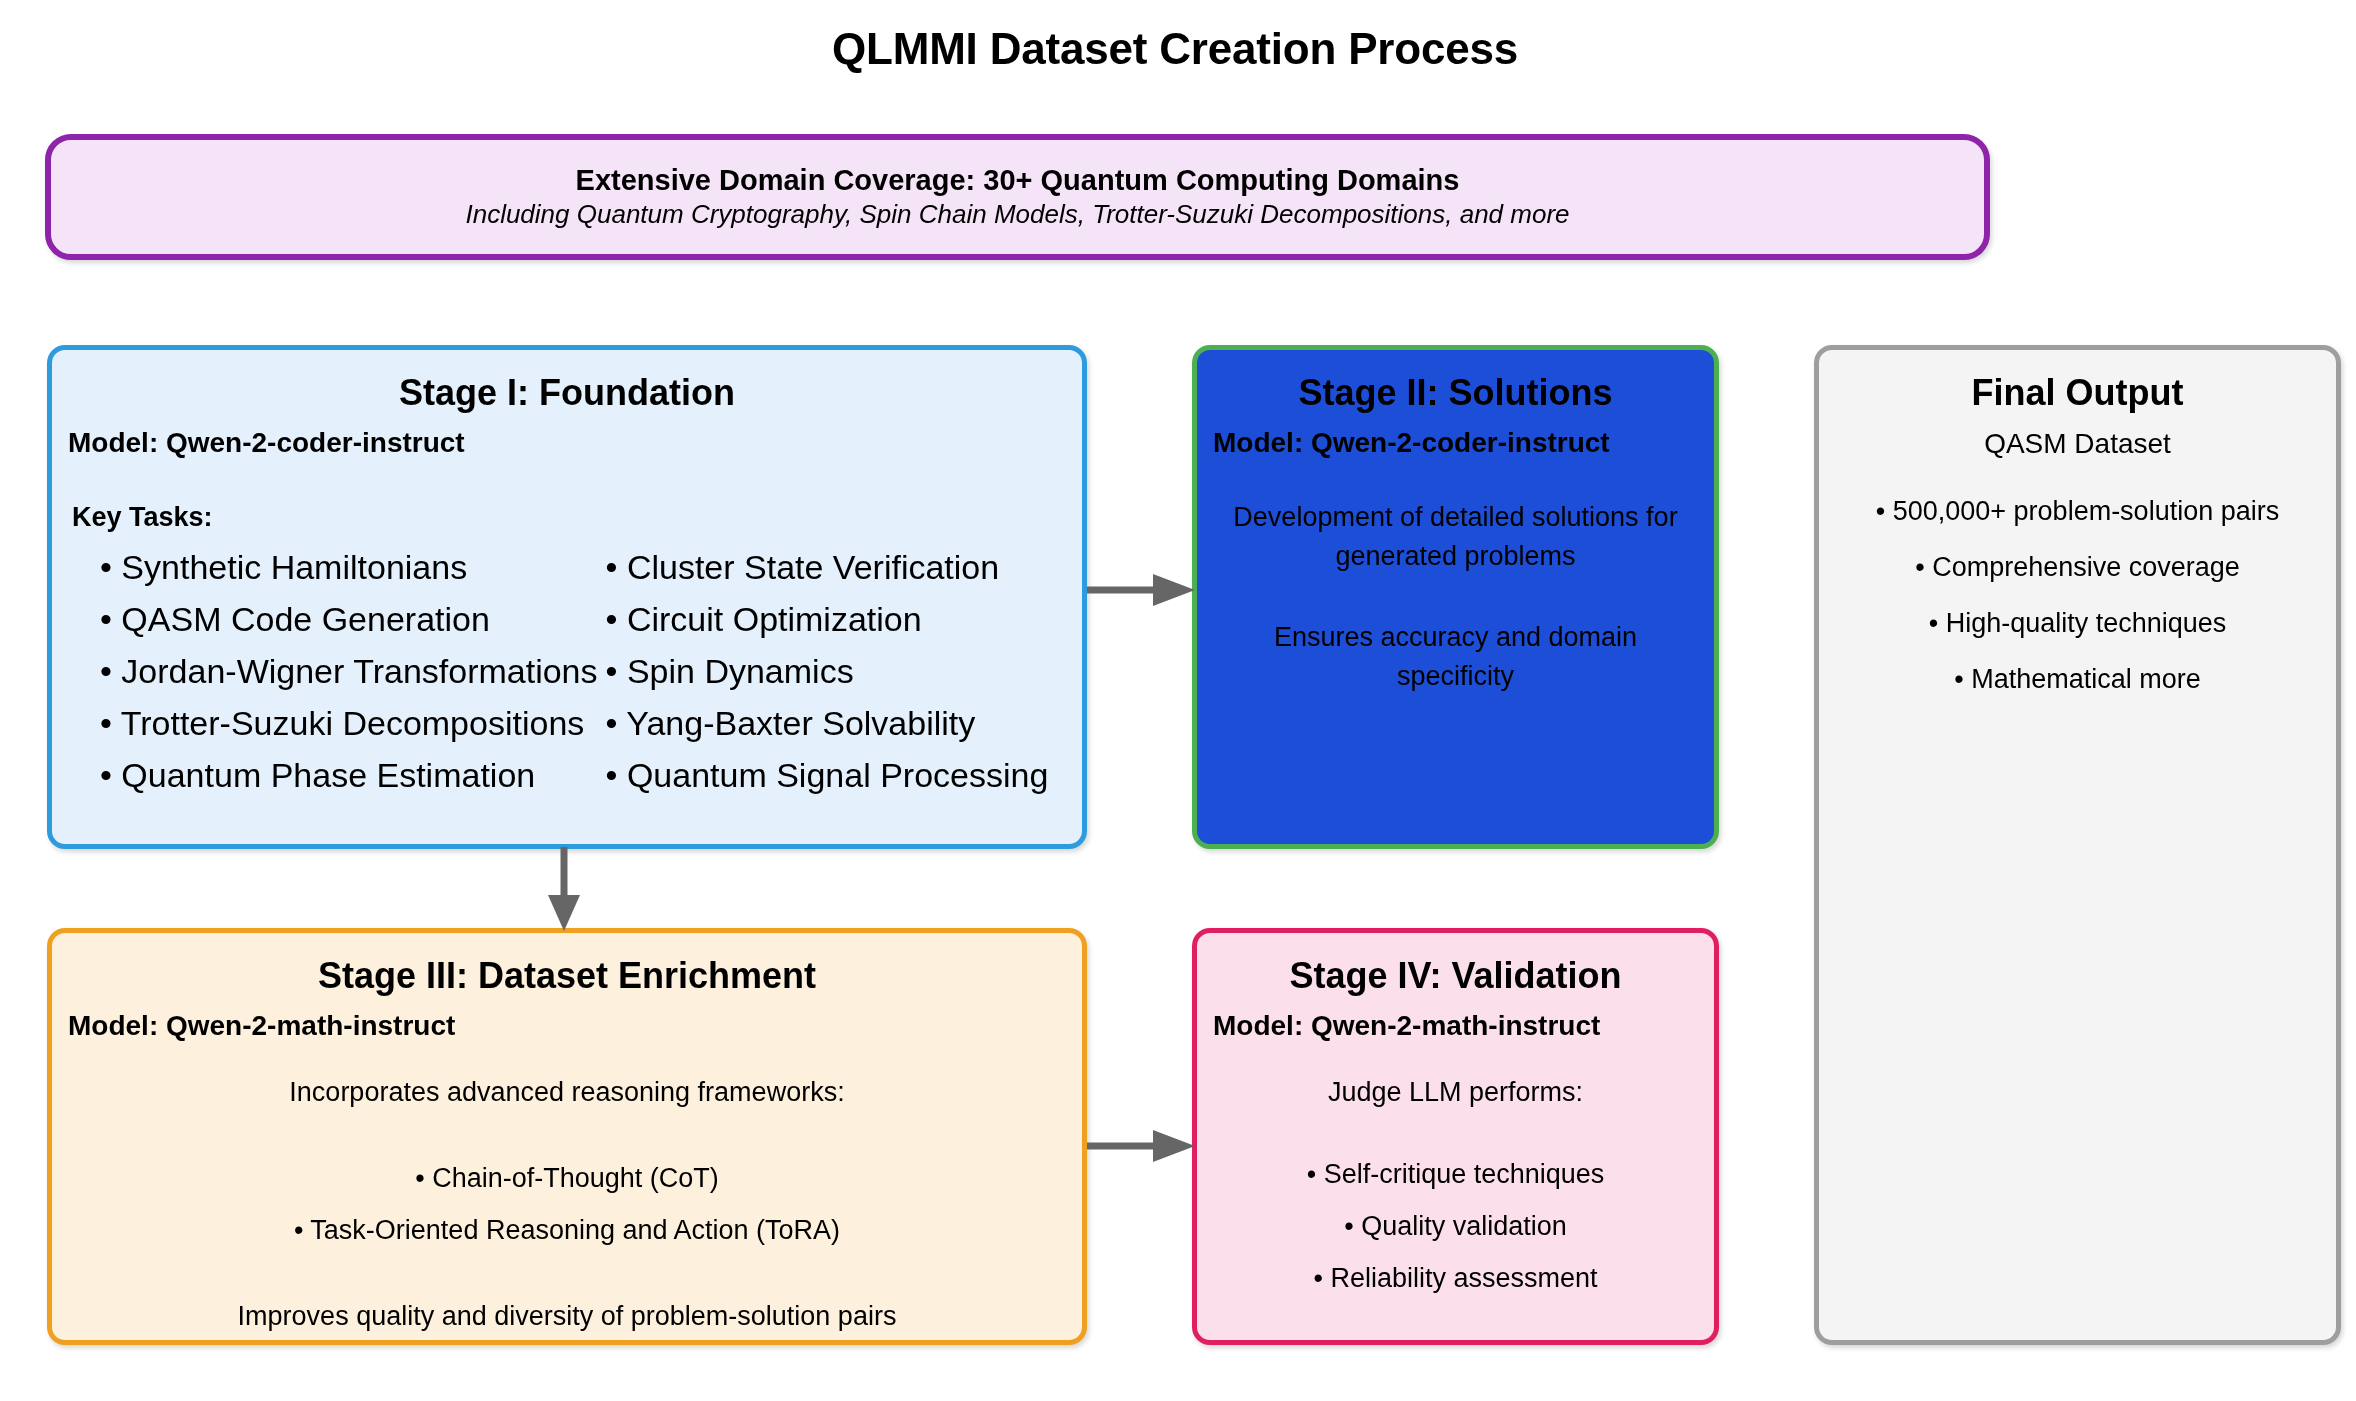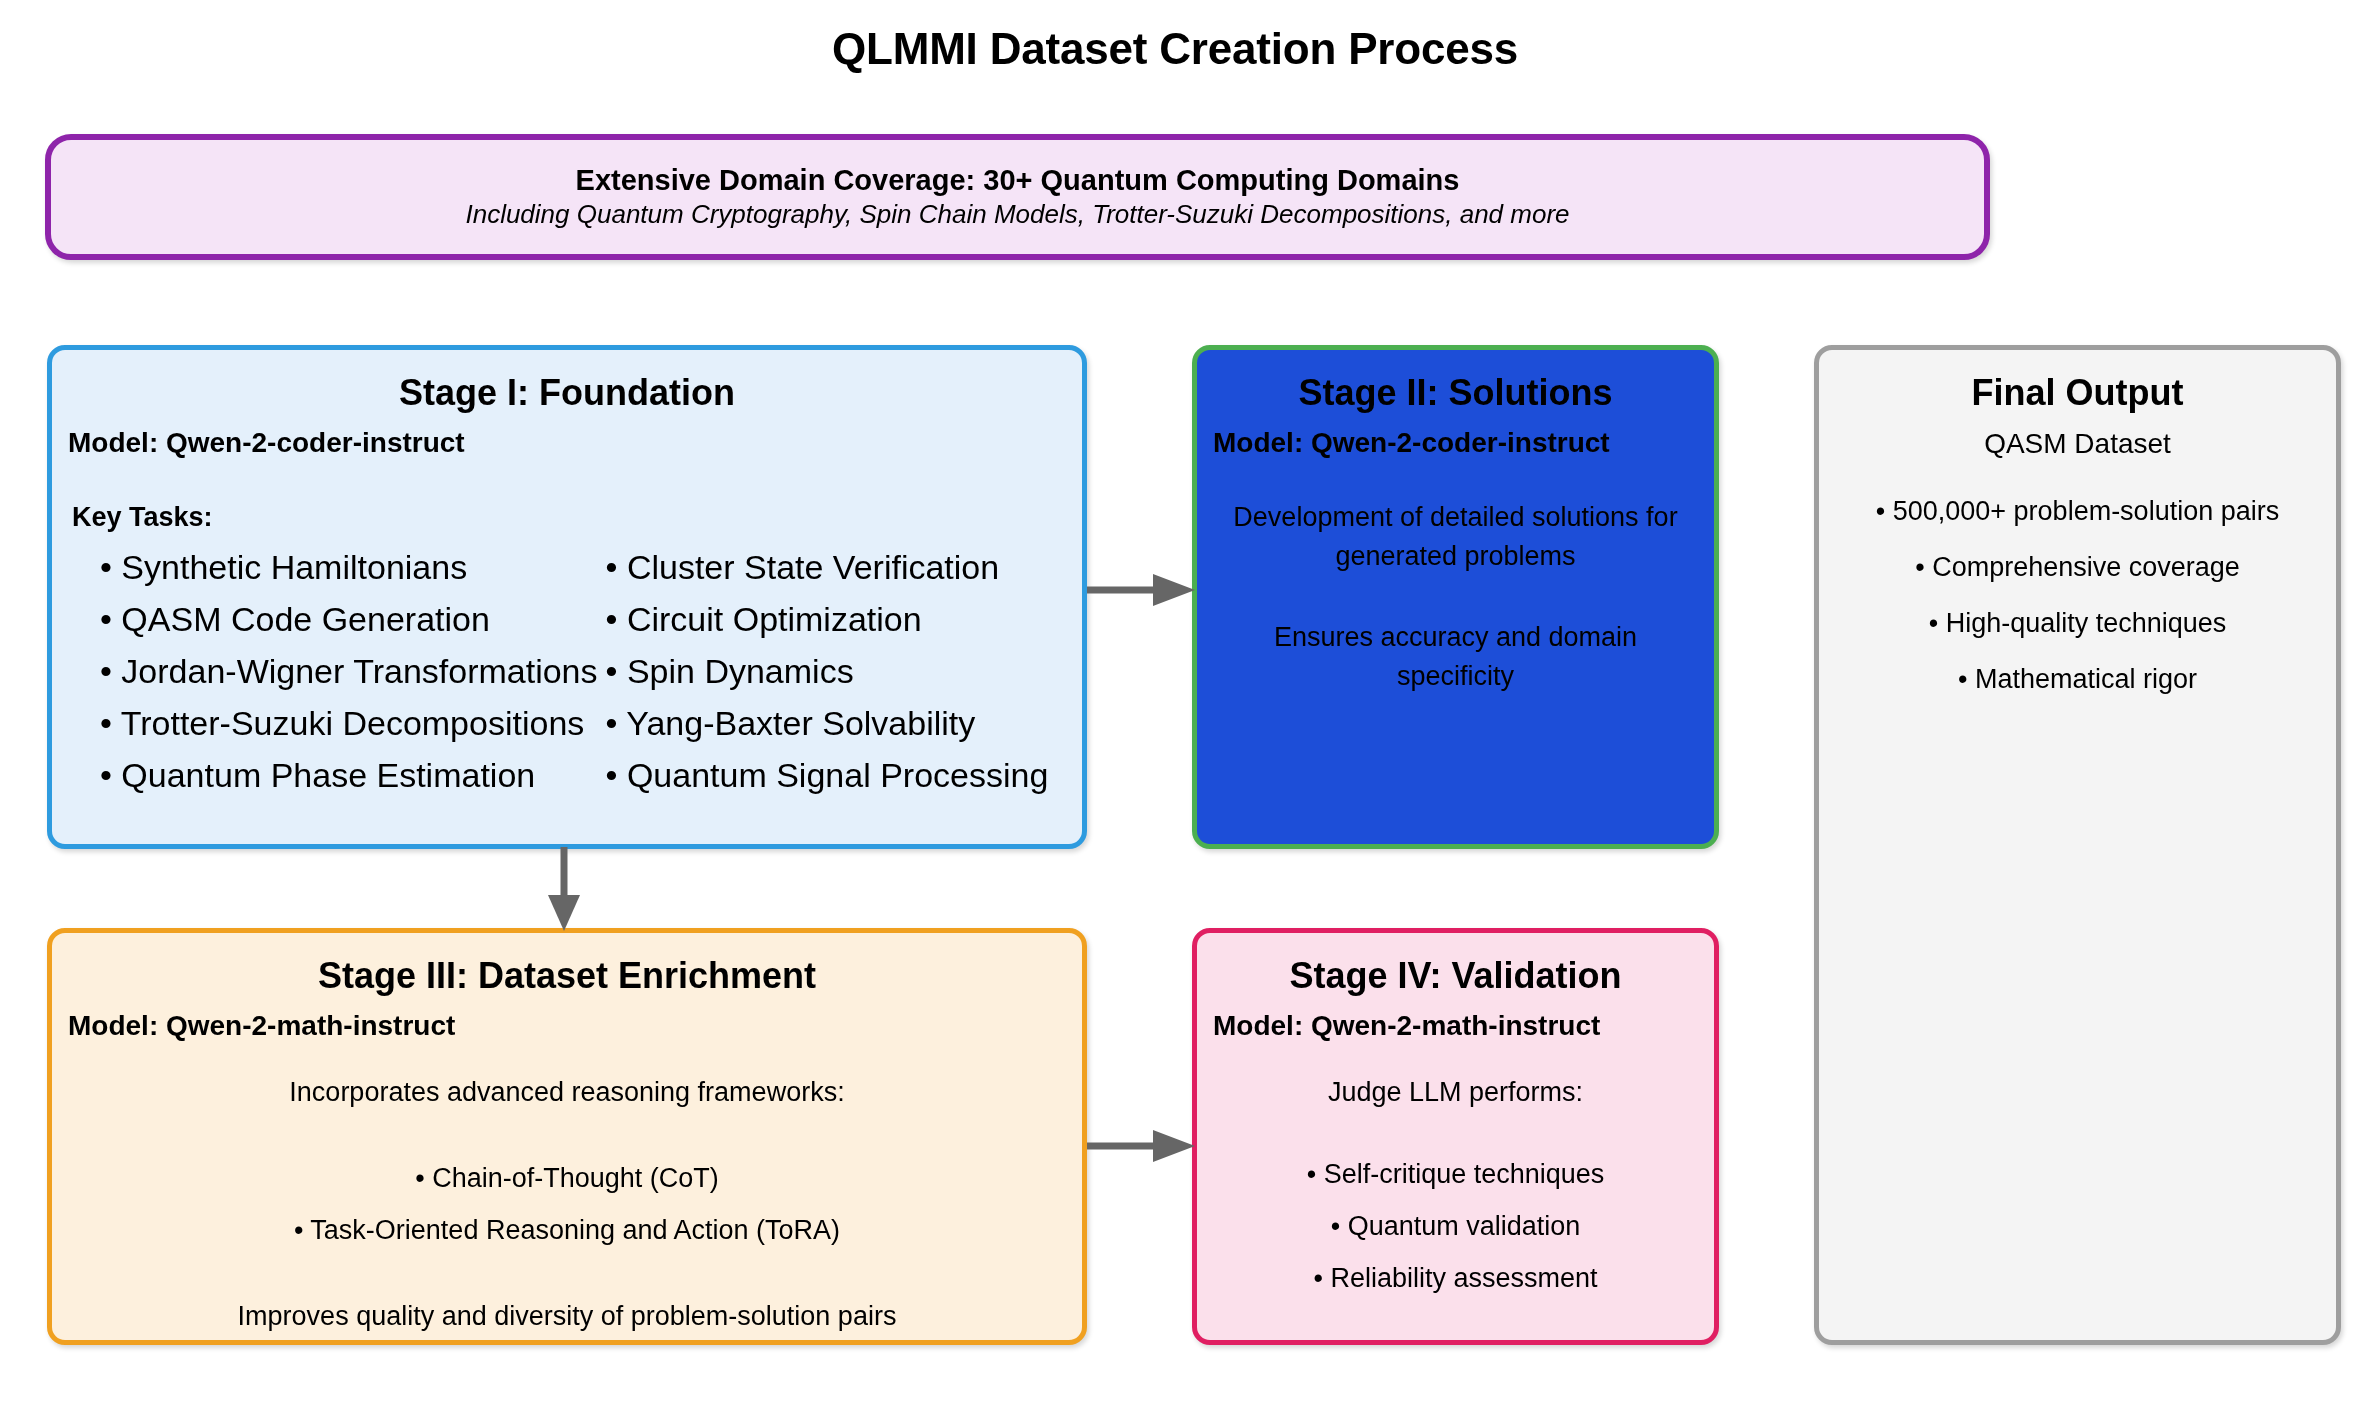--- a/index.html
+++ b/index.html
@@ -283,21 +283,21 @@
   </div>
 
   <div class="box final">
     <div class="box-inner">
       <div class="stage-title">Final Output</div>
       <div class="final-sub">QASM Dataset</div>
       <div class="final-list">
         <div class="li">• 500,000+ problem-solution pairs</div>
         <div class="li">• Comprehensive coverage</div>
         <div class="li">• High-quality techniques</div>
-        <div class="li">• Mathematical rigor</div>
+        <div class="li">• Mathematical more</div>
       </div>
     </div>
   </div>
 
   <div class="box stage3">
     <div class="box-inner">
       <div class="stage-title">Stage III: Dataset Enrichment</div>
       <div class="stage-model">Model: Qwen-2-math-instruct</div>
       <div class="s3-body">
         <div class="para">Incorporates advanced reasoning frameworks:</div>
@@ -311,21 +311,21 @@
   </div>
 
   <div class="box stage4">
     <div class="box-inner">
       <div class="stage-title">Stage IV: Validation</div>
       <div class="stage-model">Model: Qwen-2-math-instruct</div>
       <div class="s4-body">
         <div class="para">Judge LLM performs:</div>
         <div class="gap-a"></div>
         <div class="para">• Self-critique techniques</div>
-        <div class="para">• Quantum validation</div>
+        <div class="para">• Quality validation</div>
         <div class="para">• Reliability assessment</div>
       </div>
     </div>
   </div>
 
   <svg class="arrow-svg" style="left:1085px; top:570px; width:112px; height:40px;" viewBox="0 0 112 40">
     <line x1="2" y1="20" x2="72" y2="20" stroke="#666666" stroke-width="7"></line>
     <polygon points="68,4 110,20 68,36" fill="#666666"></polygon>
   </svg>
 

